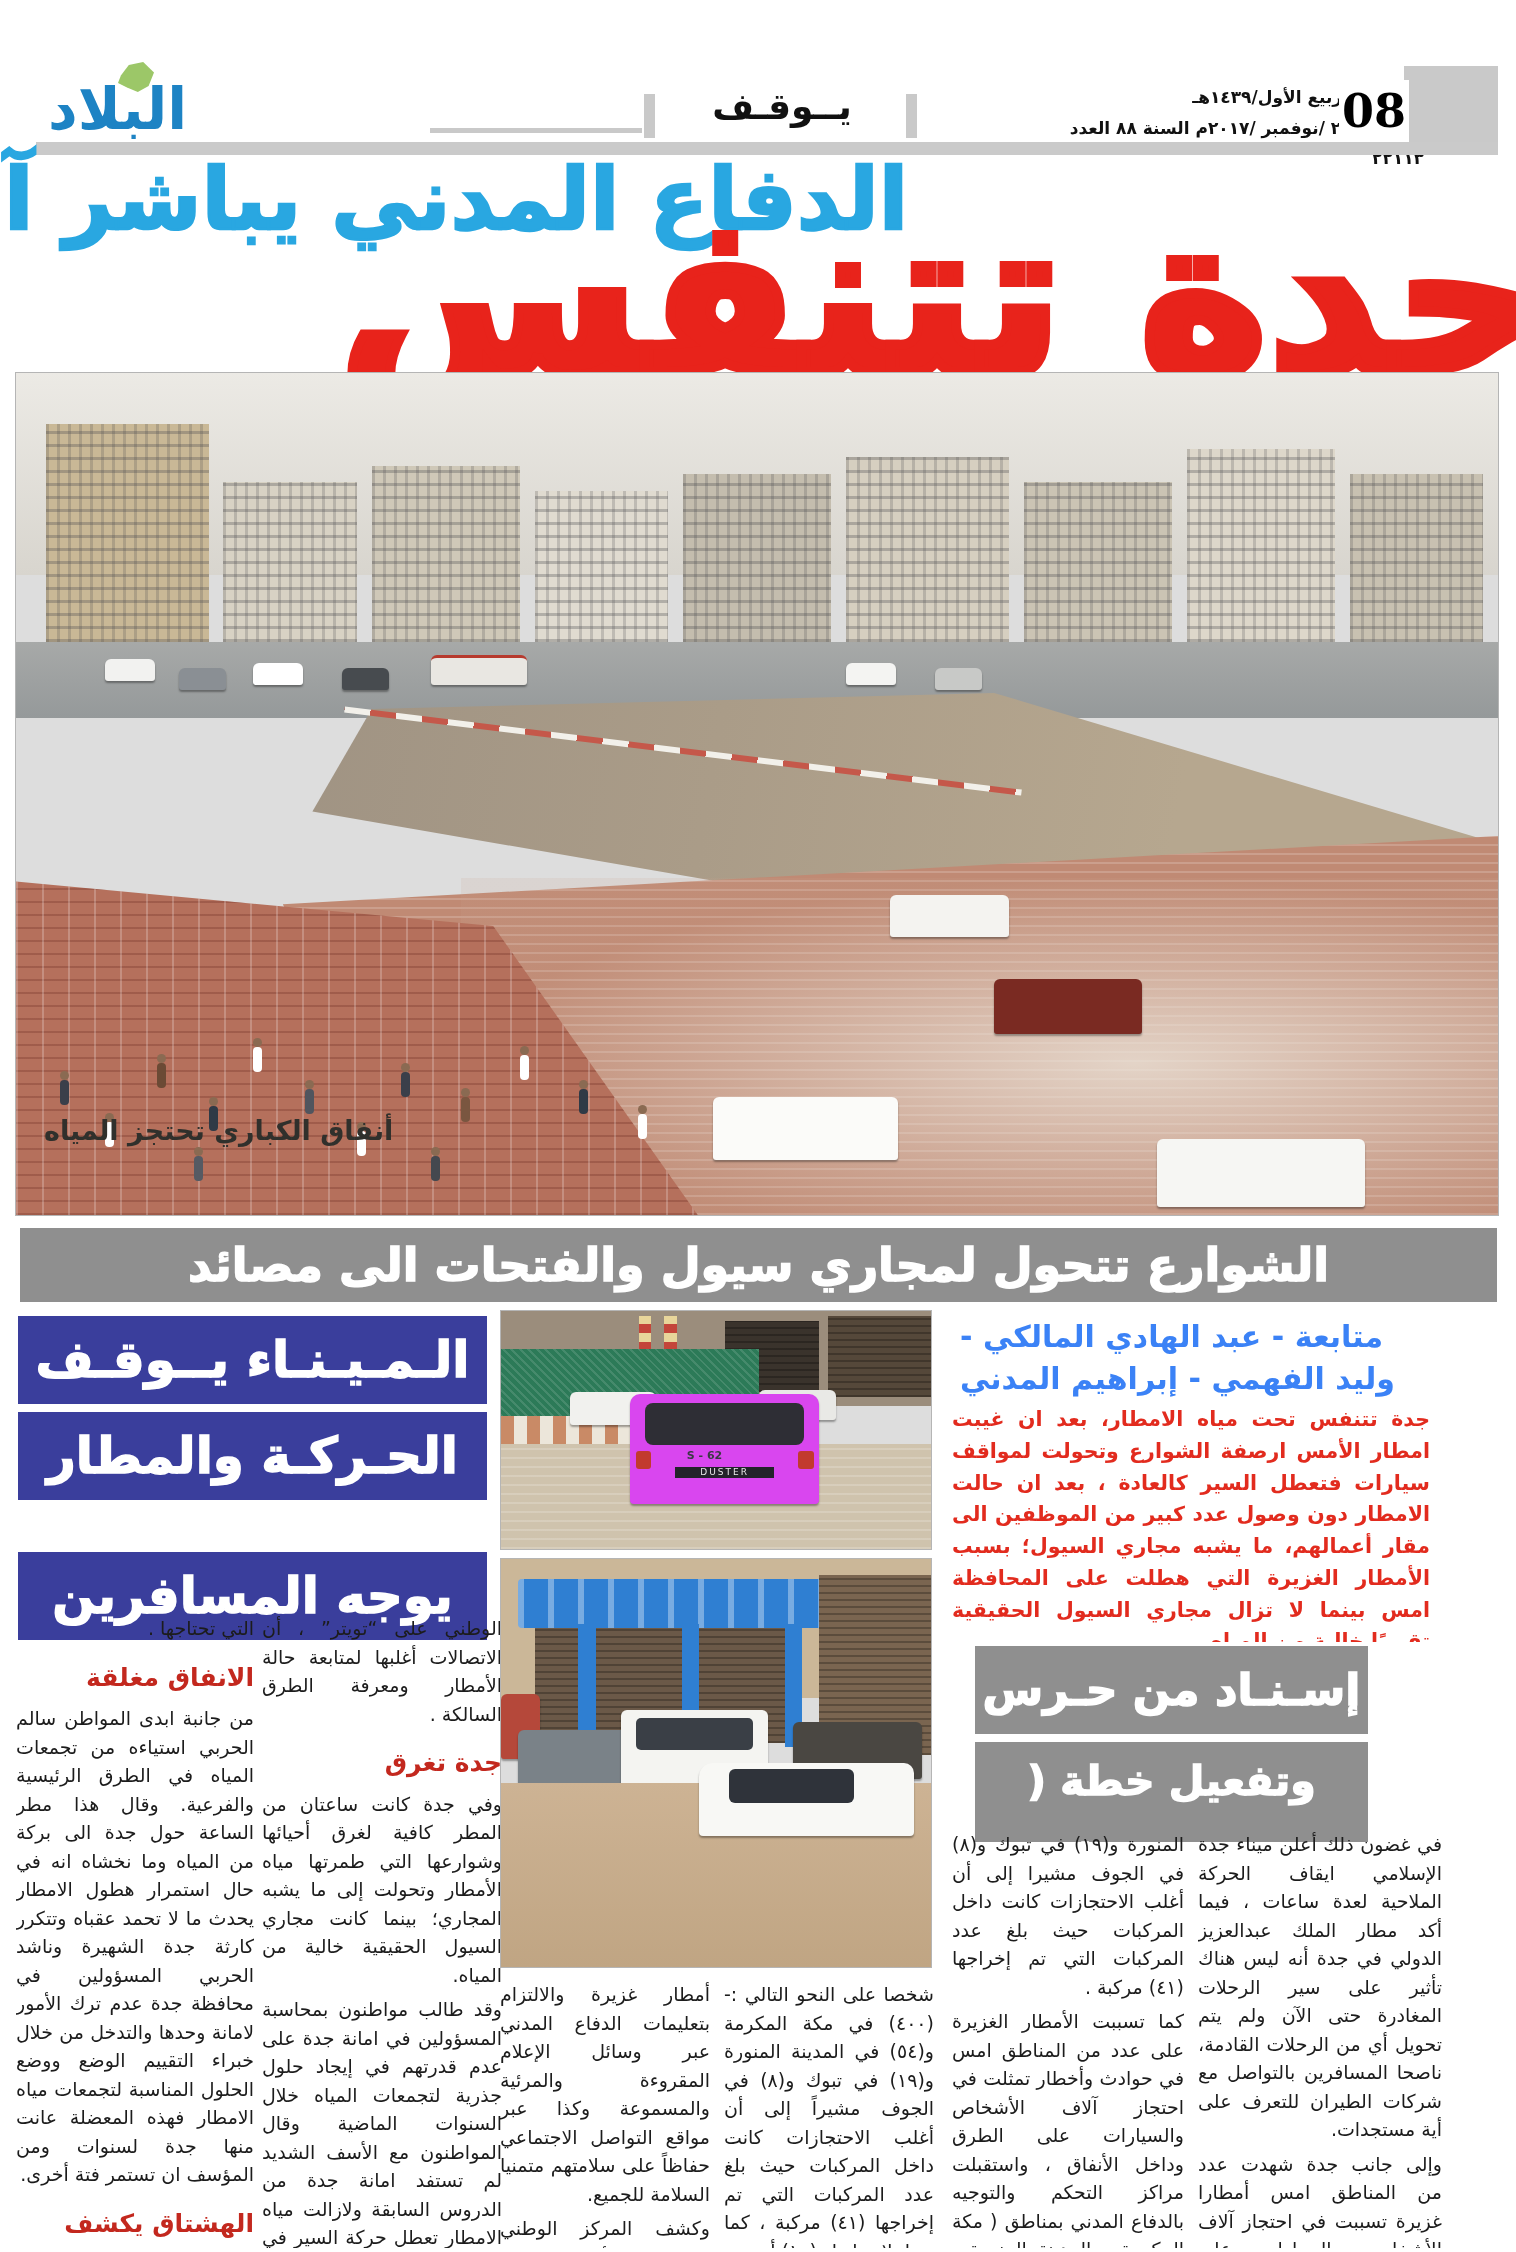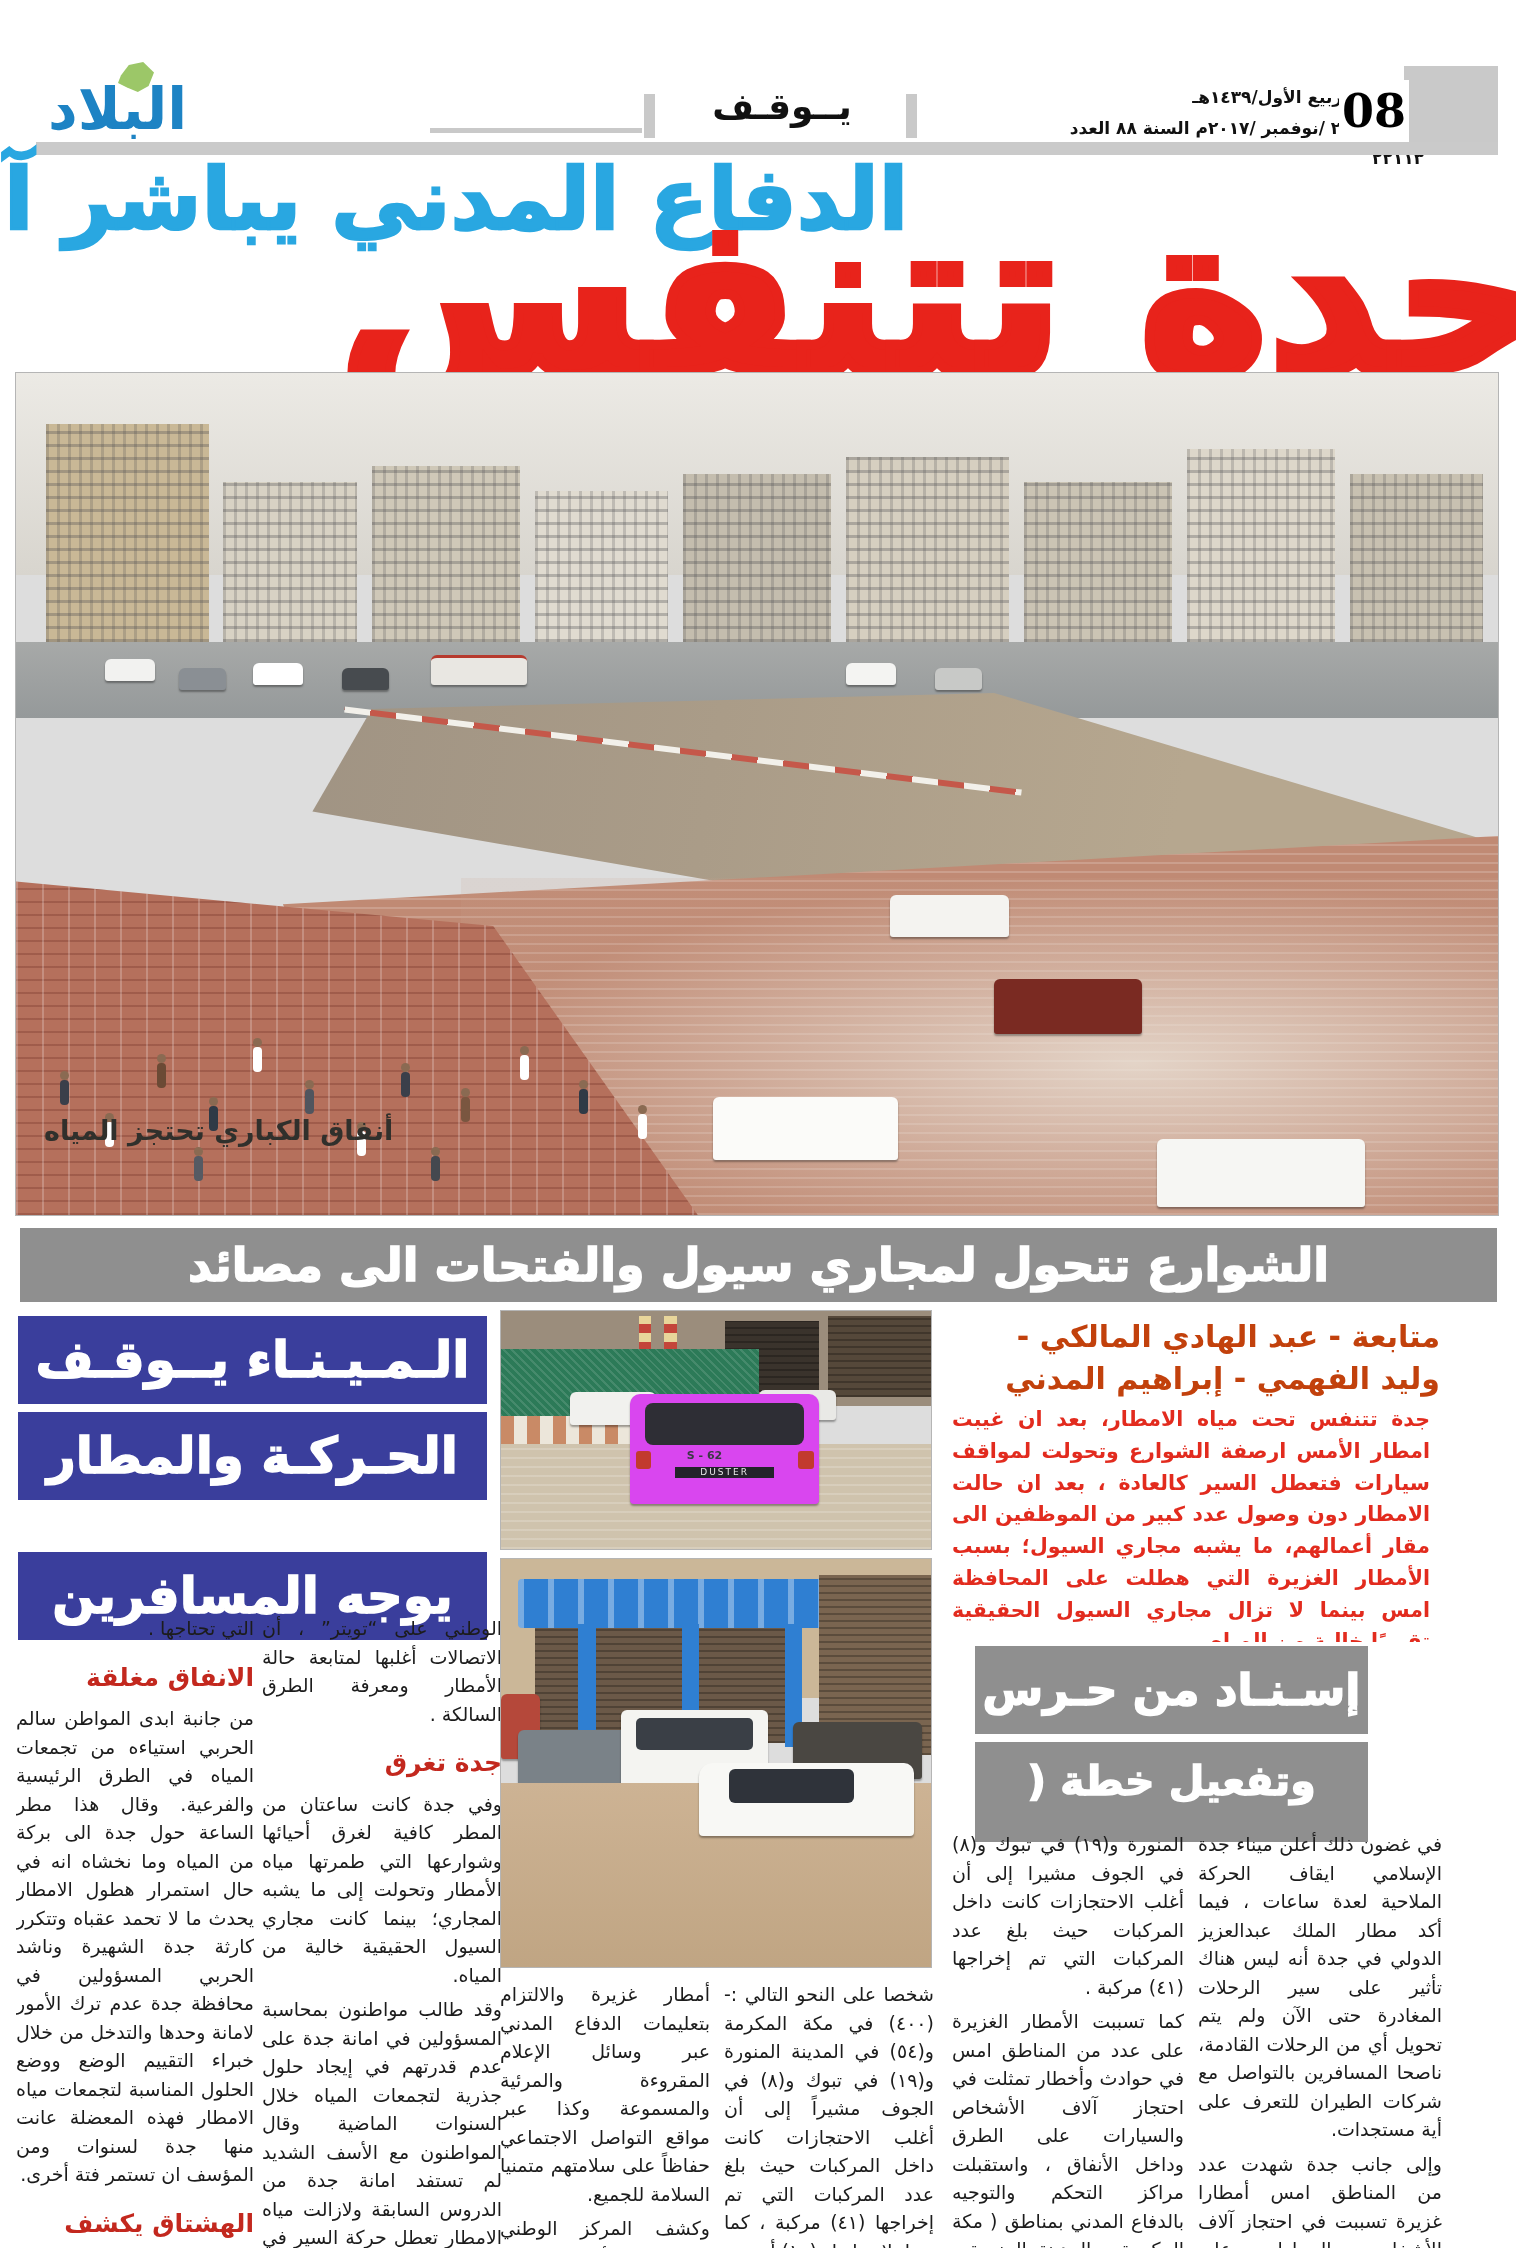--- a/index.html
+++ b/index.html
@@ -25,21 +25,21 @@
   .banner{background:#8f8f8f;color:#fff;font-size:46px;font-weight:bold;text-align:center;
           -webkit-text-stroke:1.5px #fff;line-height:74px;}
   
   .bluebox{background:#3a3e9c;color:#fff;font-size:50px;font-weight:bold;text-align:center;
            -webkit-text-stroke:1.5px #fff;line-height:88px;}
   
   .body-col{font-size:19px;line-height:1.5;color:#1c1c1c;text-align:justify;overflow:hidden;}
   .body-col p{margin:0 0 6px 0;}
   .col-head{color:#c3281e;font-size:25px;font-weight:bold;margin:16px 0 8px 0;text-align:right;}
   .intro-line{text-align:justify;}
-  .byline{font-size:30px;font-weight:bold;color:#c2410c;text-align:right;line-height:1.4;}
+  .byline{font-size:30px;font-weight:bold;color:#3b82f6;text-align:left;line-height:1.4;}
   .lead{font-size:20.5px;font-weight:bold;color:#e22b1e;line-height:1.55;text-align:justify;overflow:hidden;}
   .lead p{margin:0 0 10px 0;}
   .graybar{background:#8f8f8f;color:#fff;font-weight:bold;text-align:center;
            -webkit-text-stroke:1.5px #fff;}
   
   .photo{overflow:hidden;border:1px solid #b5b5b5;background:#ddd;}
   .caption{font-size:27px;font-weight:bold;color:#30302c;}
   .bld{background-image:repeating-linear-gradient(0deg,rgba(70,70,75,.30) 0 3px,transparent 3px 13px),
        repeating-linear-gradient(90deg,rgba(70,70,75,.22) 0 3px,transparent 3px 11px);}
   .person{width:9px;height:25px;border-radius:4px;}

